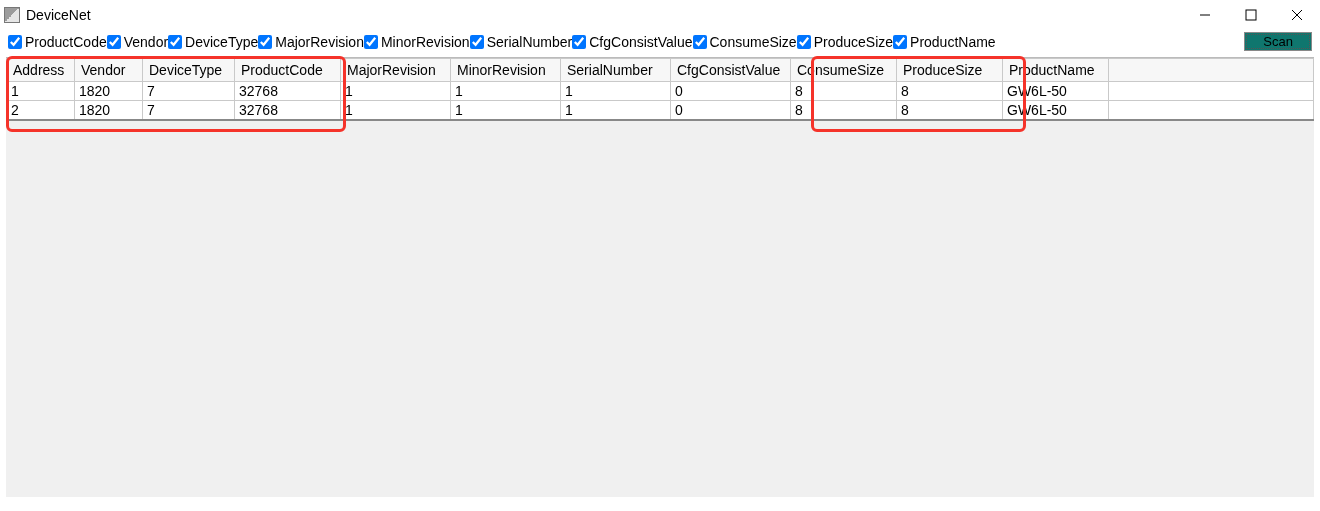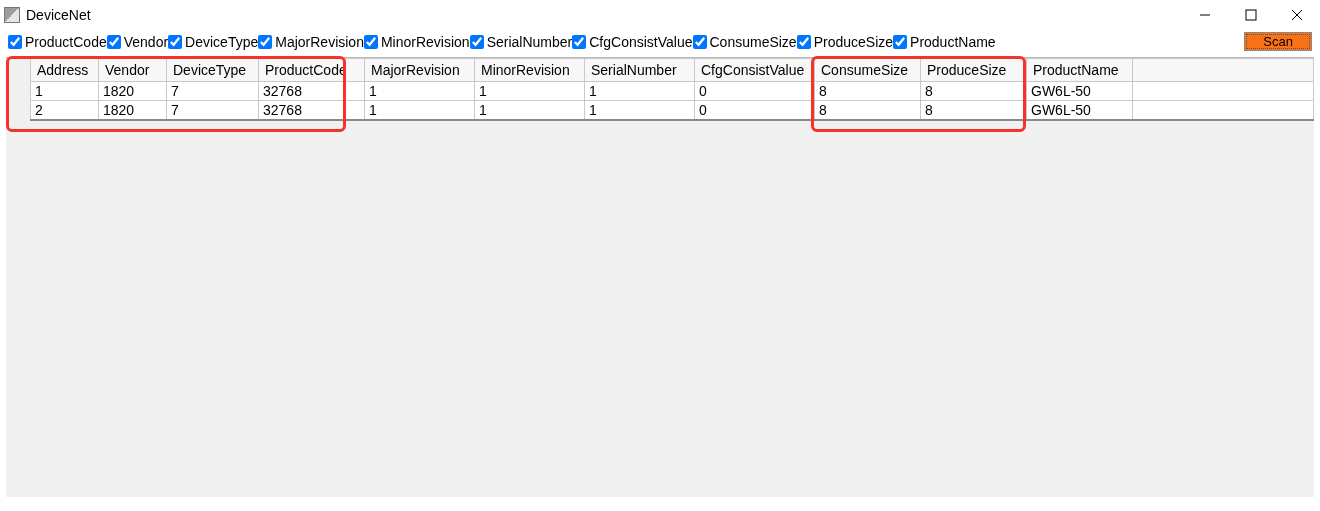--- a/index.html
+++ b/index.html
@@ -53,31 +53,30 @@
     margin-right: 0;
     font-size: 14px;
   }
   .chk input { margin: 0 3px 0 0; width: 14px; height: 14px; }
   .scan-btn {
     margin-left: auto;
     padding: 1px 18px;
     border: 1px solid #888;
     outline: 1px dotted #555;
     outline-offset: -3px;
-    background: #f97316;
+    background: #0f766e;
     font-size: 13px;
     cursor: pointer;
   }
   .grid-wrap {
     position: relative;
     margin: 2px 6px 0 6px;
     height: 440px;
     background: #f0f0f0;
     border-top: 1px solid #bbb;
-    padding-left: 24px;
   }
   table {
     border-collapse: collapse;
     width: 100%;
     table-layout: fixed;
     background: #fff;
   }
   thead th {
     background: #f7f7f7;
     border: 1px solid #c9c9c9;

